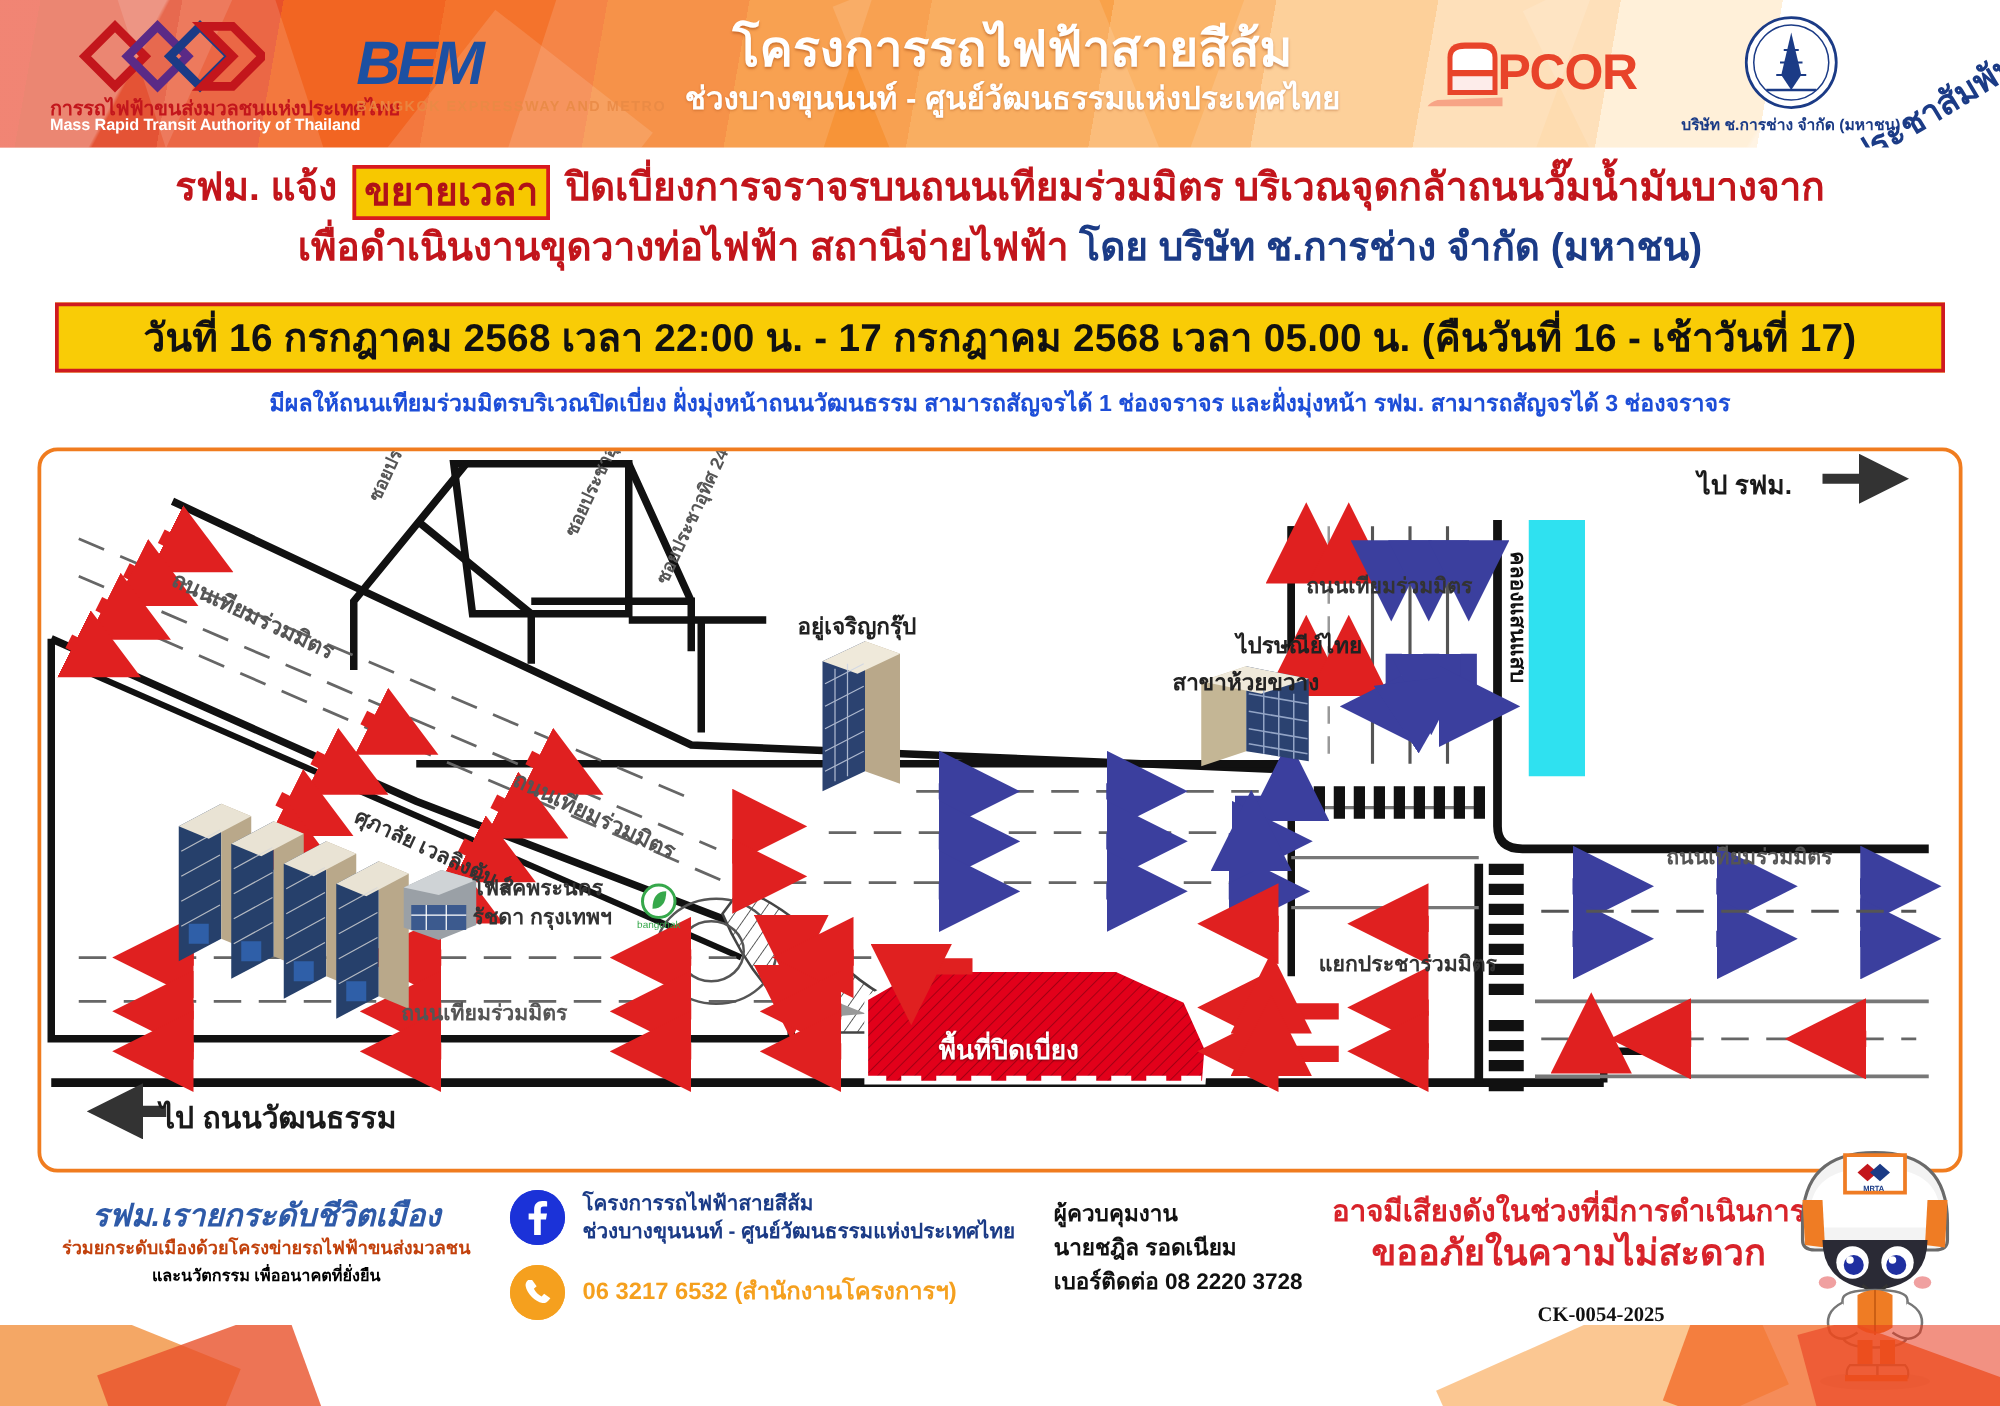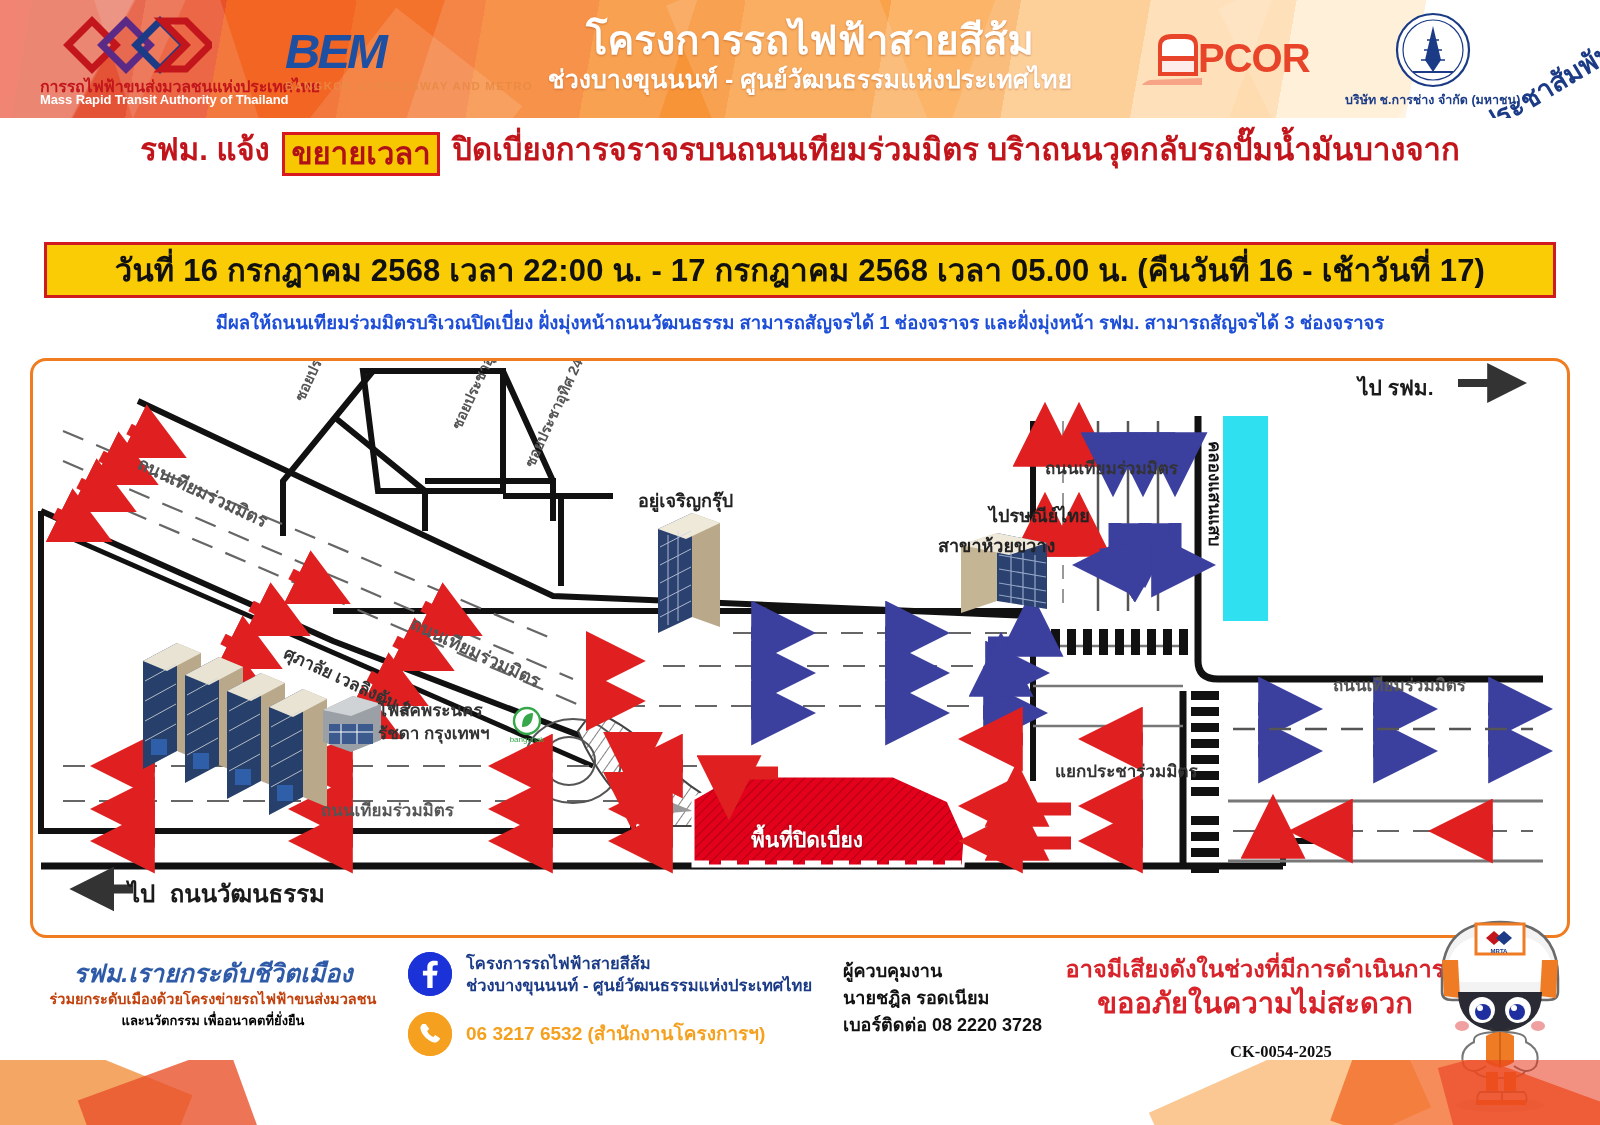--- a/index.html
+++ b/index.html
@@ -239,21 +239,25 @@
 
     <div class="pr-ribbon">
       <span>ประชาสัมพันธ์</span>
     </div>
   </div>
 
   <div class="notice">
     <div class="n1">
       <span>รฟม.  แจ้ง</span>
       <span class="hl">ขยายเวลา</span>
-      <span>ปิดเบี่ยงการจราจรบนถนนเทียมร่วมมิตร  บริาถนนวุดกลับรถปั๊มน้ำมันบางจาก</span>
+      <span>ปิดเบี่ยงการจราจรบนถนนเทียมร่วมมิตร  บริเวณจุดกลัาถนนวั๊มน้ำมันบางจาก</span>
+    </div>
+    <div class="n2">
+      <span>เพื่อดำเนินงานขุดวางท่อไฟฟ้า สถานีจ่ายไฟฟ้า</span>
+      <span class="navy">โดย บริษัท ช.การช่าง จำกัด (มหาชน)</span>
     </div>
   </div>
 
   <div class="datebar">
     <span>วันที่ 16 กรกฎาคม 2568 เวลา 22:00 น. - 17 กรกฎาคม 2568 เวลา 05.00 น. (คืนวันที่ 16 - เช้าวันที่ 17)</span>
   </div>
 
   <div class="subnote">มีผลให้ถนนเทียมร่วมมิตรบริเวณปิดเบี่ยง ฝั่งมุ่งหน้าถนนวัฒนธรรม สามารถสัญจรได้ 1 ช่องจราจร และฝั่งมุ่งหน้า รฟม. สามารถสัญจรได้ 3 ช่องจราจร</div>
 
   <div class="mapbox">
@@ -539,21 +543,21 @@
           <path d="M38 26 L85 34 M38 40 L85 48 M38 54 L85 62 M38 66 L85 74"></path>
           <path d="M50 22 L50 74 M62 24 L62 76 M74 26 L74 78"></path>
         </g>
       </g>
 
       <path d="M1425 22 L1475 22" stroke="#333" stroke-width="8" marker-end="url(#ar-blk)" fill="none"></path>
       <path d="M100 528 L58 528" stroke="#333" stroke-width="9" marker-end="url(#ar-blk)" fill="none"></path>
     </svg>
 
     <div class="mlabel" style="left:1325px;top:10px;font-size:21px;">ไป รฟม.</div>
-    <div class="mlabel" style="left:95px;top:513px;font-size:24px;font-family:Liberation Mono, monospace;">ไป ถนนวัฒนธรรม</div>
+    <div class="mlabel" style="left:95px;top:513px;font-size:24px;">ไป ถนนวัฒนธรรม</div>
 
     <div class="mlabel" style="left:255px;top:34px;font-size:14.5px;color:#555;transform:rotate(-65deg);transform-origin:left top;">ซอยประชาอุทิศ 20</div>
     <div class="mlabel" style="left:412px;top:62px;font-size:14.5px;color:#555;transform:rotate(-65deg);transform-origin:left top;">ซอยประชาอุทิศ 20</div>
     <div class="mlabel" style="left:485px;top:100px;font-size:14.5px;color:#555;transform:rotate(-65deg);transform-origin:left top;">ซอยประชาอุทิศ 24</div>
 
     <div class="mlabel" style="left:112px;top:88px;font-size:18px;color:#555;transform:rotate(25deg);transform-origin:left top;">ถนนเทียมร่วมมิตร</div>
     <div class="mlabel" style="left:385px;top:248px;font-size:18px;color:#555;transform:rotate(25deg);transform-origin:left top;">ถนนเทียมร่วมมิตร</div>
     <div class="mlabel" style="left:288px;top:435px;font-size:17px;color:#555;">ถนนเทียมร่วมมิตร</div>
     <div class="mlabel" style="left:1012px;top:93px;font-size:17px;color:#333;">ถนนเทียมร่วมมิตร</div>
     <div class="mlabel" style="left:1300px;top:310px;font-size:17px;color:#555;">ถนนเทียมร่วมมิตร</div>

